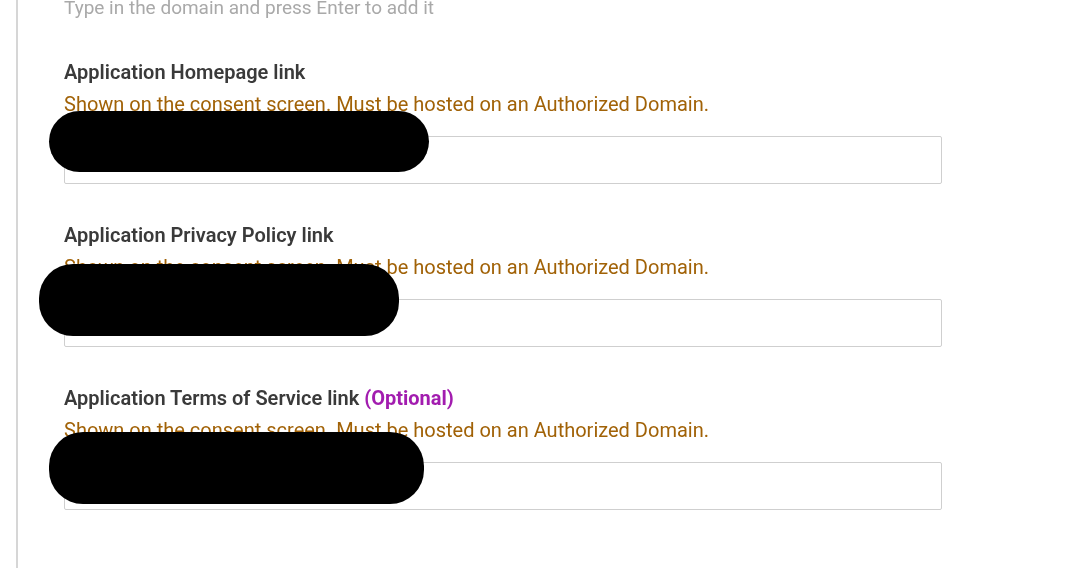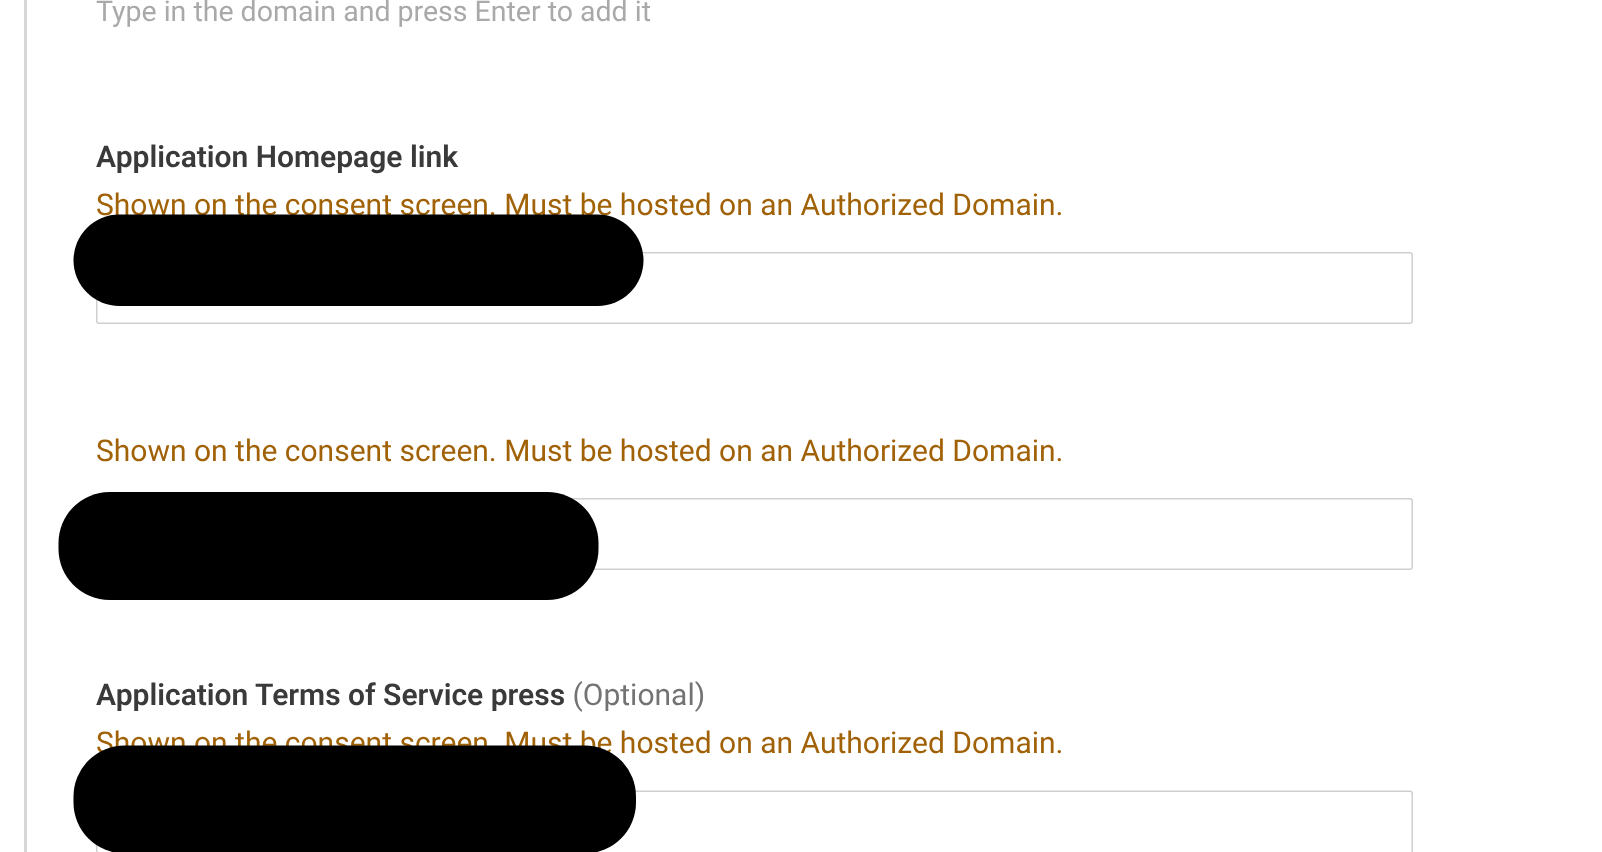--- a/index.html
+++ b/index.html
@@ -27,32 +27,32 @@
       padding-left: 64px;
       padding-top: 0;
     }
     .hint-line {
       color: #a9a9a9;
       font-size: 19px;
       line-height: 1.3;
       margin-top: -4px;
     }
     .group {
-      margin-top: 70px;
+      margin-top: 38px;
       position: relative;
     }
     .label {
       font-size: 20px;
       color: #3a3a3a;
       font-weight: 600;
       line-height: 1.35;
     }
     .optional {
-      color: #737373;
-      font-weight: 400;
+      color: #a21caf;
+      font-weight: 700;
     }
     .desc {
       font-size: 20px;
       color: #a16207;
       line-height: 1.4;
       margin-top: 4px;
     }
     .input {
       width: 878px;
       height: 48px;
@@ -81,27 +81,28 @@
   <div class="hint-line">Type in the domain and press Enter to add it</div>
 
   <div class="group">
     <div class="label">Application Homepage link</div>
     <div class="desc">Shown on the consent screen. Must be hosted on an Authorized Domain.</div>
     <input class="input" type="text" value="" style="">
     <div class="redact" style="left:-15px; top:52px; width:380px; height:61px;"></div>
   </div>
 
   <div class="group">
+    <div class="label">Application Privacy Policy link</div>
     <div class="desc">Shown on the consent screen. Must be hosted on an Authorized Domain.</div>
     <input class="input" type="text" value="" style="">
     <div class="redact" style="left:-25px; top:42px; width:360px; height:72px;"></div>
   </div>
 
   <div class="group">
     <div class="label">
-      <span>Application Terms of Service press </span><span class="optional">(Optional)</span>
+      <span>Application Terms of Service link </span><span class="optional">(Optional)</span>
     </div>
     <div class="desc">Shown on the consent screen. Must be hosted on an Authorized Domain.</div>
     <input class="input" type="text" value="" style="">
     <div class="redact" style="left:-15px; top:47px; width:375px; height:72px;"></div>
   </div>
 
 </div>
 
 </body></html>

